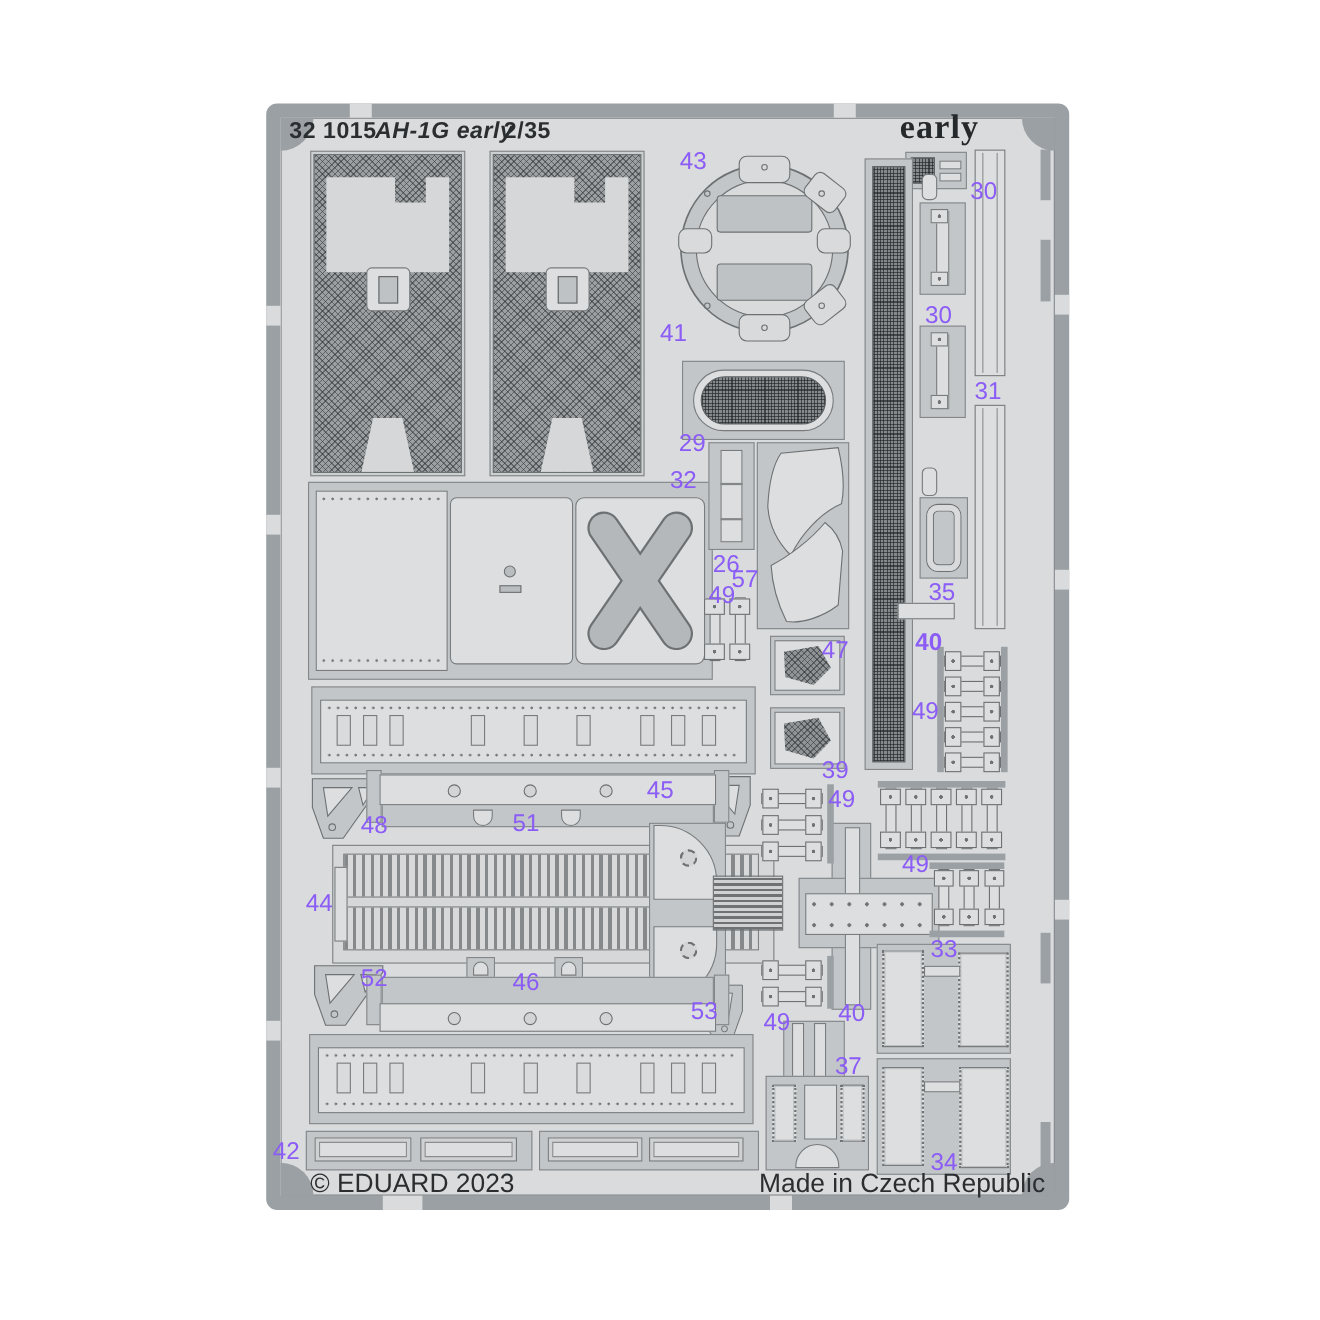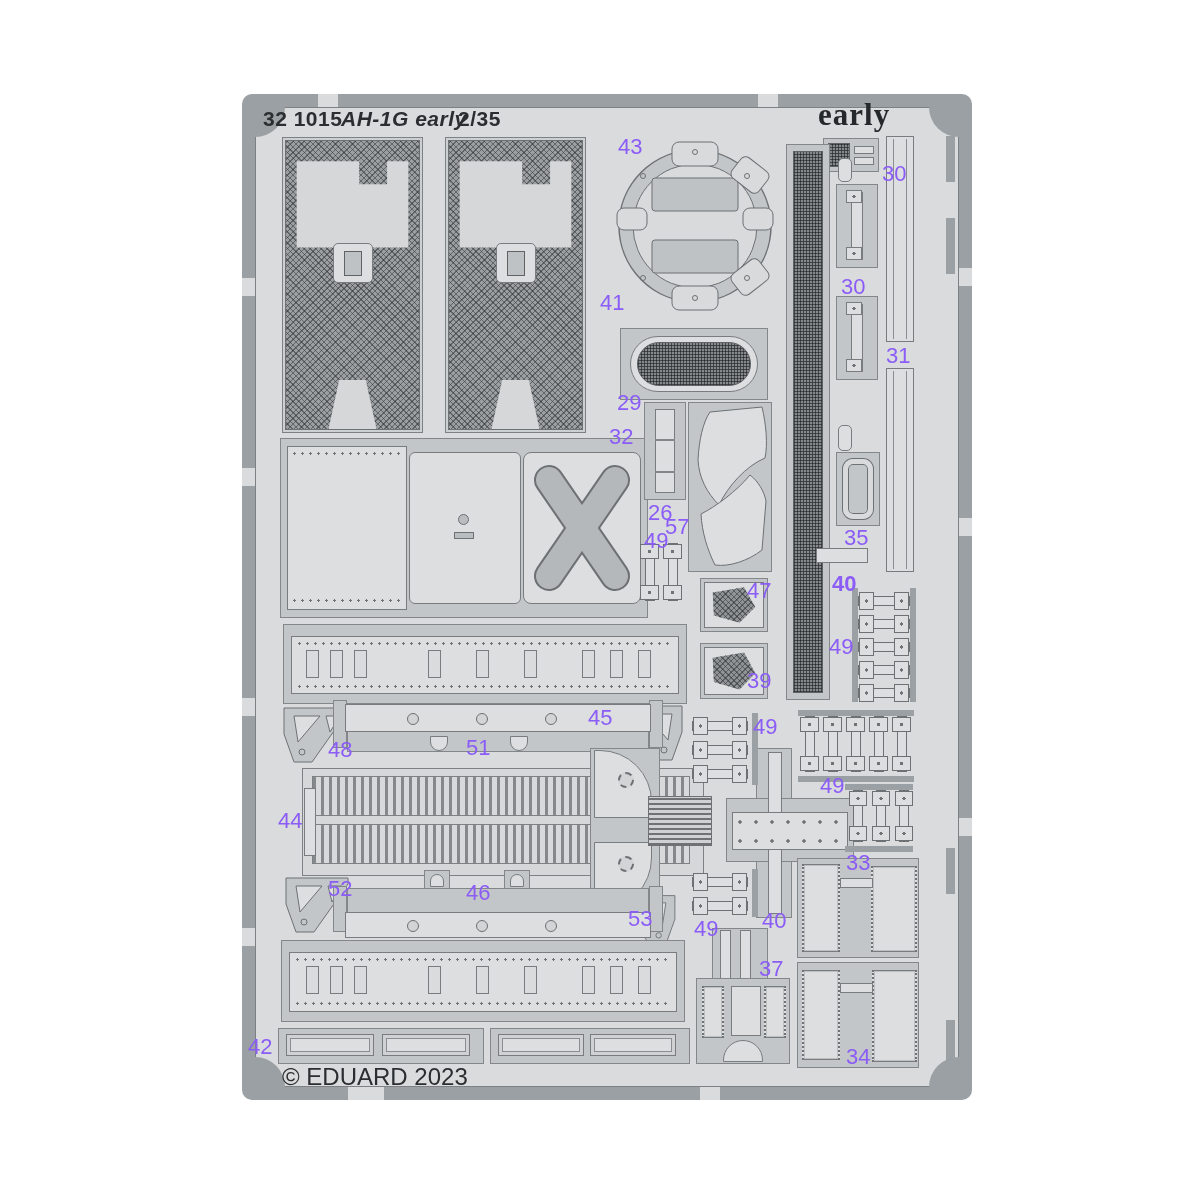--- a/index.html
+++ b/index.html
@@ -400,36 +400,37 @@
   <div class="a lite" style="left:723px;top:1040px;width:40px;height:22px;border-radius:20px 20px 0 0;"></div>
 
   <div class="a gray" style="left:278px;top:1028px;width:206px;height:36px;"></div>
   <div class="a lite" style="left:286px;top:1034px;width:88px;height:22px;box-shadow:inset 0 0 0 3px #cfd1d2,inset 0 0 0 4px #8a8e90;"></div>
   <div class="a lite" style="left:382px;top:1034px;width:88px;height:22px;box-shadow:inset 0 0 0 3px #cfd1d2,inset 0 0 0 4px #8a8e90;"></div>
   <div class="a gray" style="left:490px;top:1028px;width:200px;height:36px;"></div>
   <div class="a lite" style="left:498px;top:1034px;width:86px;height:22px;box-shadow:inset 0 0 0 3px #cfd1d2,inset 0 0 0 4px #8a8e90;"></div>
   <div class="a lite" style="left:590px;top:1034px;width:86px;height:22px;box-shadow:inset 0 0 0 3px #cfd1d2,inset 0 0 0 4px #8a8e90;"></div>
 
   <div class="foot" style="left:282px;top:1063px;">© EDUARD 2023</div>
+  <div class="foot" style="left:690px;top:1063px;">Made in Czech Republic</div>
 
   <div class="plabel" style="left:618px;top:136px;">43</div>
   <div class="plabel" style="left:882px;top:163px;">30</div>
   <div class="plabel" style="left:841px;top:276px;">30</div>
   <div class="plabel" style="left:600px;top:292px;">41</div>
   <div class="plabel" style="left:886px;top:345px;">31</div>
   <div class="plabel" style="left:617px;top:392px;">29</div>
   <div class="plabel" style="left:609px;top:426px;">32</div>
   <div class="plabel" style="left:648px;top:502px;">26</div>
   <div class="plabel" style="left:665px;top:516px;">57</div>
   <div class="plabel" style="left:644px;top:530px;">49</div>
   <div class="plabel" style="left:844px;top:527px;">35</div>
   <div class="plabel" style="left:832px;top:573px;font-weight:bold;">40</div>
   <div class="plabel" style="left:747px;top:580px;">47</div>
   <div class="plabel" style="left:829px;top:636px;">49</div>
-  <div class="plabel" style="left:747px;top:670px;">39</div>
+  <div class="plabel" style="left:747px;top:689px;">39</div>
   <div class="plabel" style="left:588px;top:707px;">45</div>
   <div class="plabel" style="left:328px;top:739px;">48</div>
   <div class="plabel" style="left:466px;top:737px;">51</div>
   <div class="plabel" style="left:753px;top:716px;">49</div>
   <div class="plabel" style="left:278px;top:810px;">44</div>
   <div class="plabel" style="left:820px;top:775px;">49</div>
   <div class="plabel" style="left:846px;top:852px;">33</div>
   <div class="plabel" style="left:328px;top:878px;">52</div>
   <div class="plabel" style="left:466px;top:882px;">46</div>
   <div class="plabel" style="left:588px;top:908px;margin-left:40px;">53</div>

